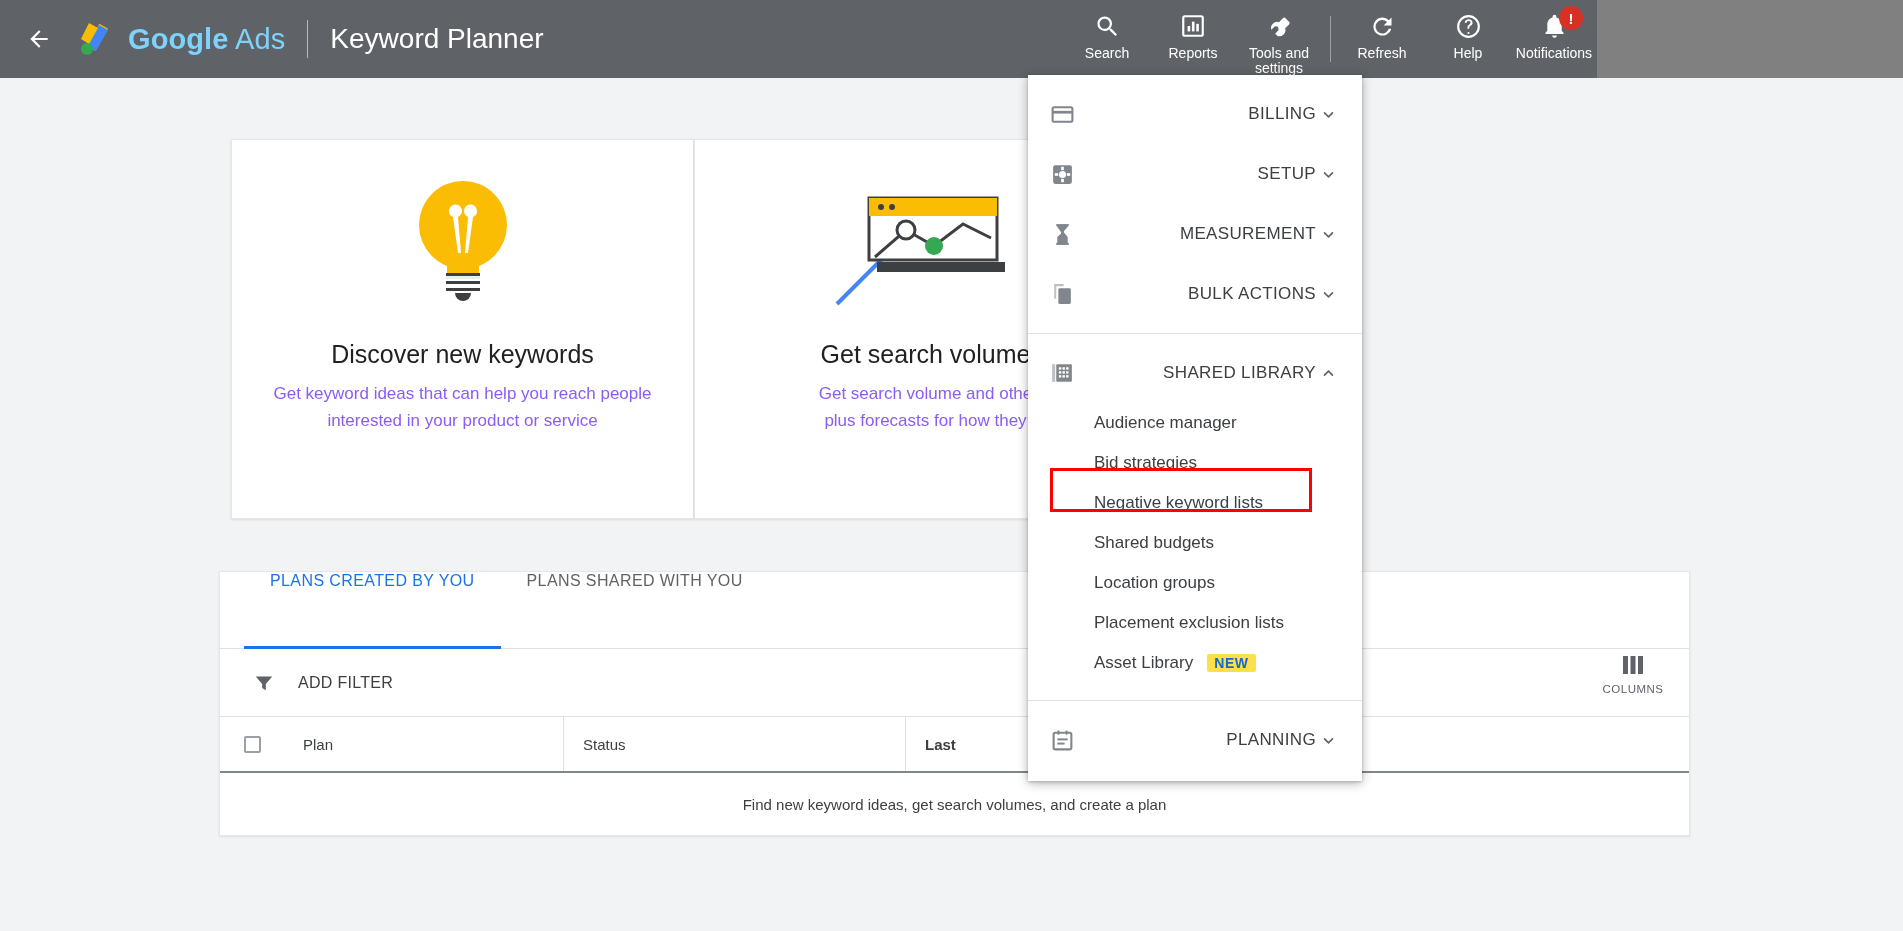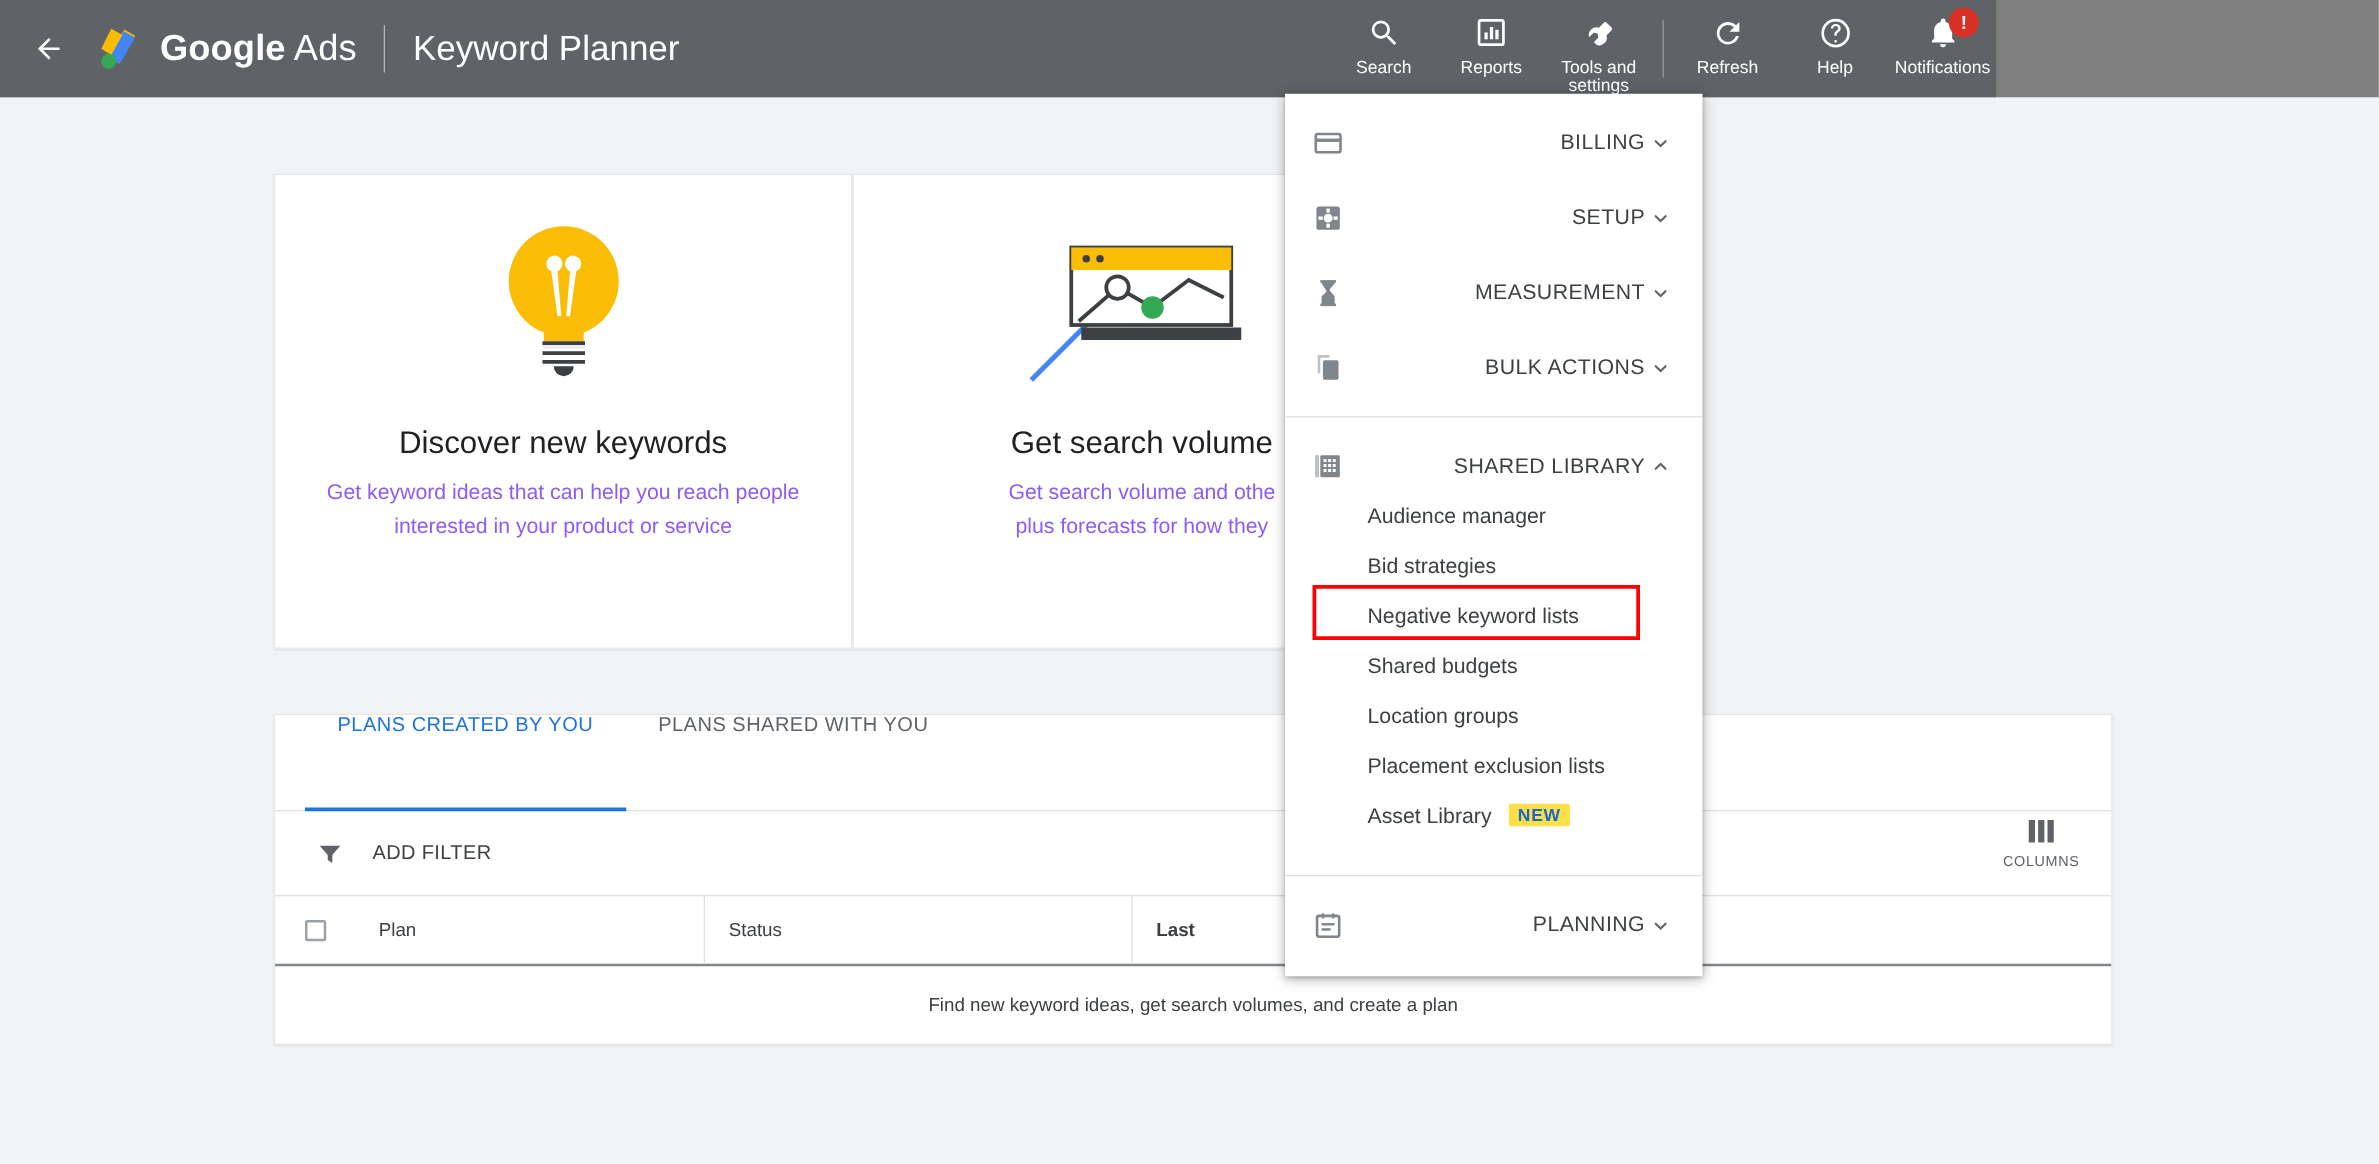--- a/index.html
+++ b/index.html
@@ -45,21 +45,21 @@
     left: 78px; top: 14px;
     display: flex;
     align-items: center;
     height: 50px;
   }
   #ads-logo-mark {
     width: 40px; height: 38px;
     margin-right: 10px;
   }
   #brand-text {
-    color: #ffffff;
+    color: #7dd3fc;
     font-size: 29px;
     letter-spacing: 0.1px;
     white-space: nowrap;
   }
   #brand-text .bold { font-weight: 700; }
   #brand-text .light { font-weight: 400; }
   #header-divider {
     width: 1px; height: 38px;
     background: #b7b9bb;
     margin: 0 22px;
@@ -123,21 +123,21 @@
     position: absolute;
     top: 78px; left: 0;
     width: 1903px;
     height: 853px;
     background: #f1f3f4;
   }
 
   #cards-row {
     position: absolute;
     top: 61px;
-    left: 219px;
+    left: 231px;
     display: flex;
   }
   .feature-card {
     width: 463px;
     height: 380px;
     background: #ffffff;
     border: 1px solid #e4e6e8;
     box-shadow: 0 1px 2px rgba(60,64,67,0.12);
     display: flex;
     flex-direction: column;
@@ -331,21 +331,21 @@
   .menu-group .g-chev {
     width: 24px;
     display: flex; align-items: center; justify-content: center;
   }
   .menu-sub {
     padding-bottom: 8px;
   }
   .sub-item {
     height: 40px;
     display: flex;
-    align-items: flex-start;
+    align-items: center;
     padding-left: 66px;
     font-size: 17px;
     color: #3c4043;
     cursor: pointer;
     position: relative;
     white-space: nowrap;
   }
   #highlight-box {
     position: absolute;
     left: 1050px;

